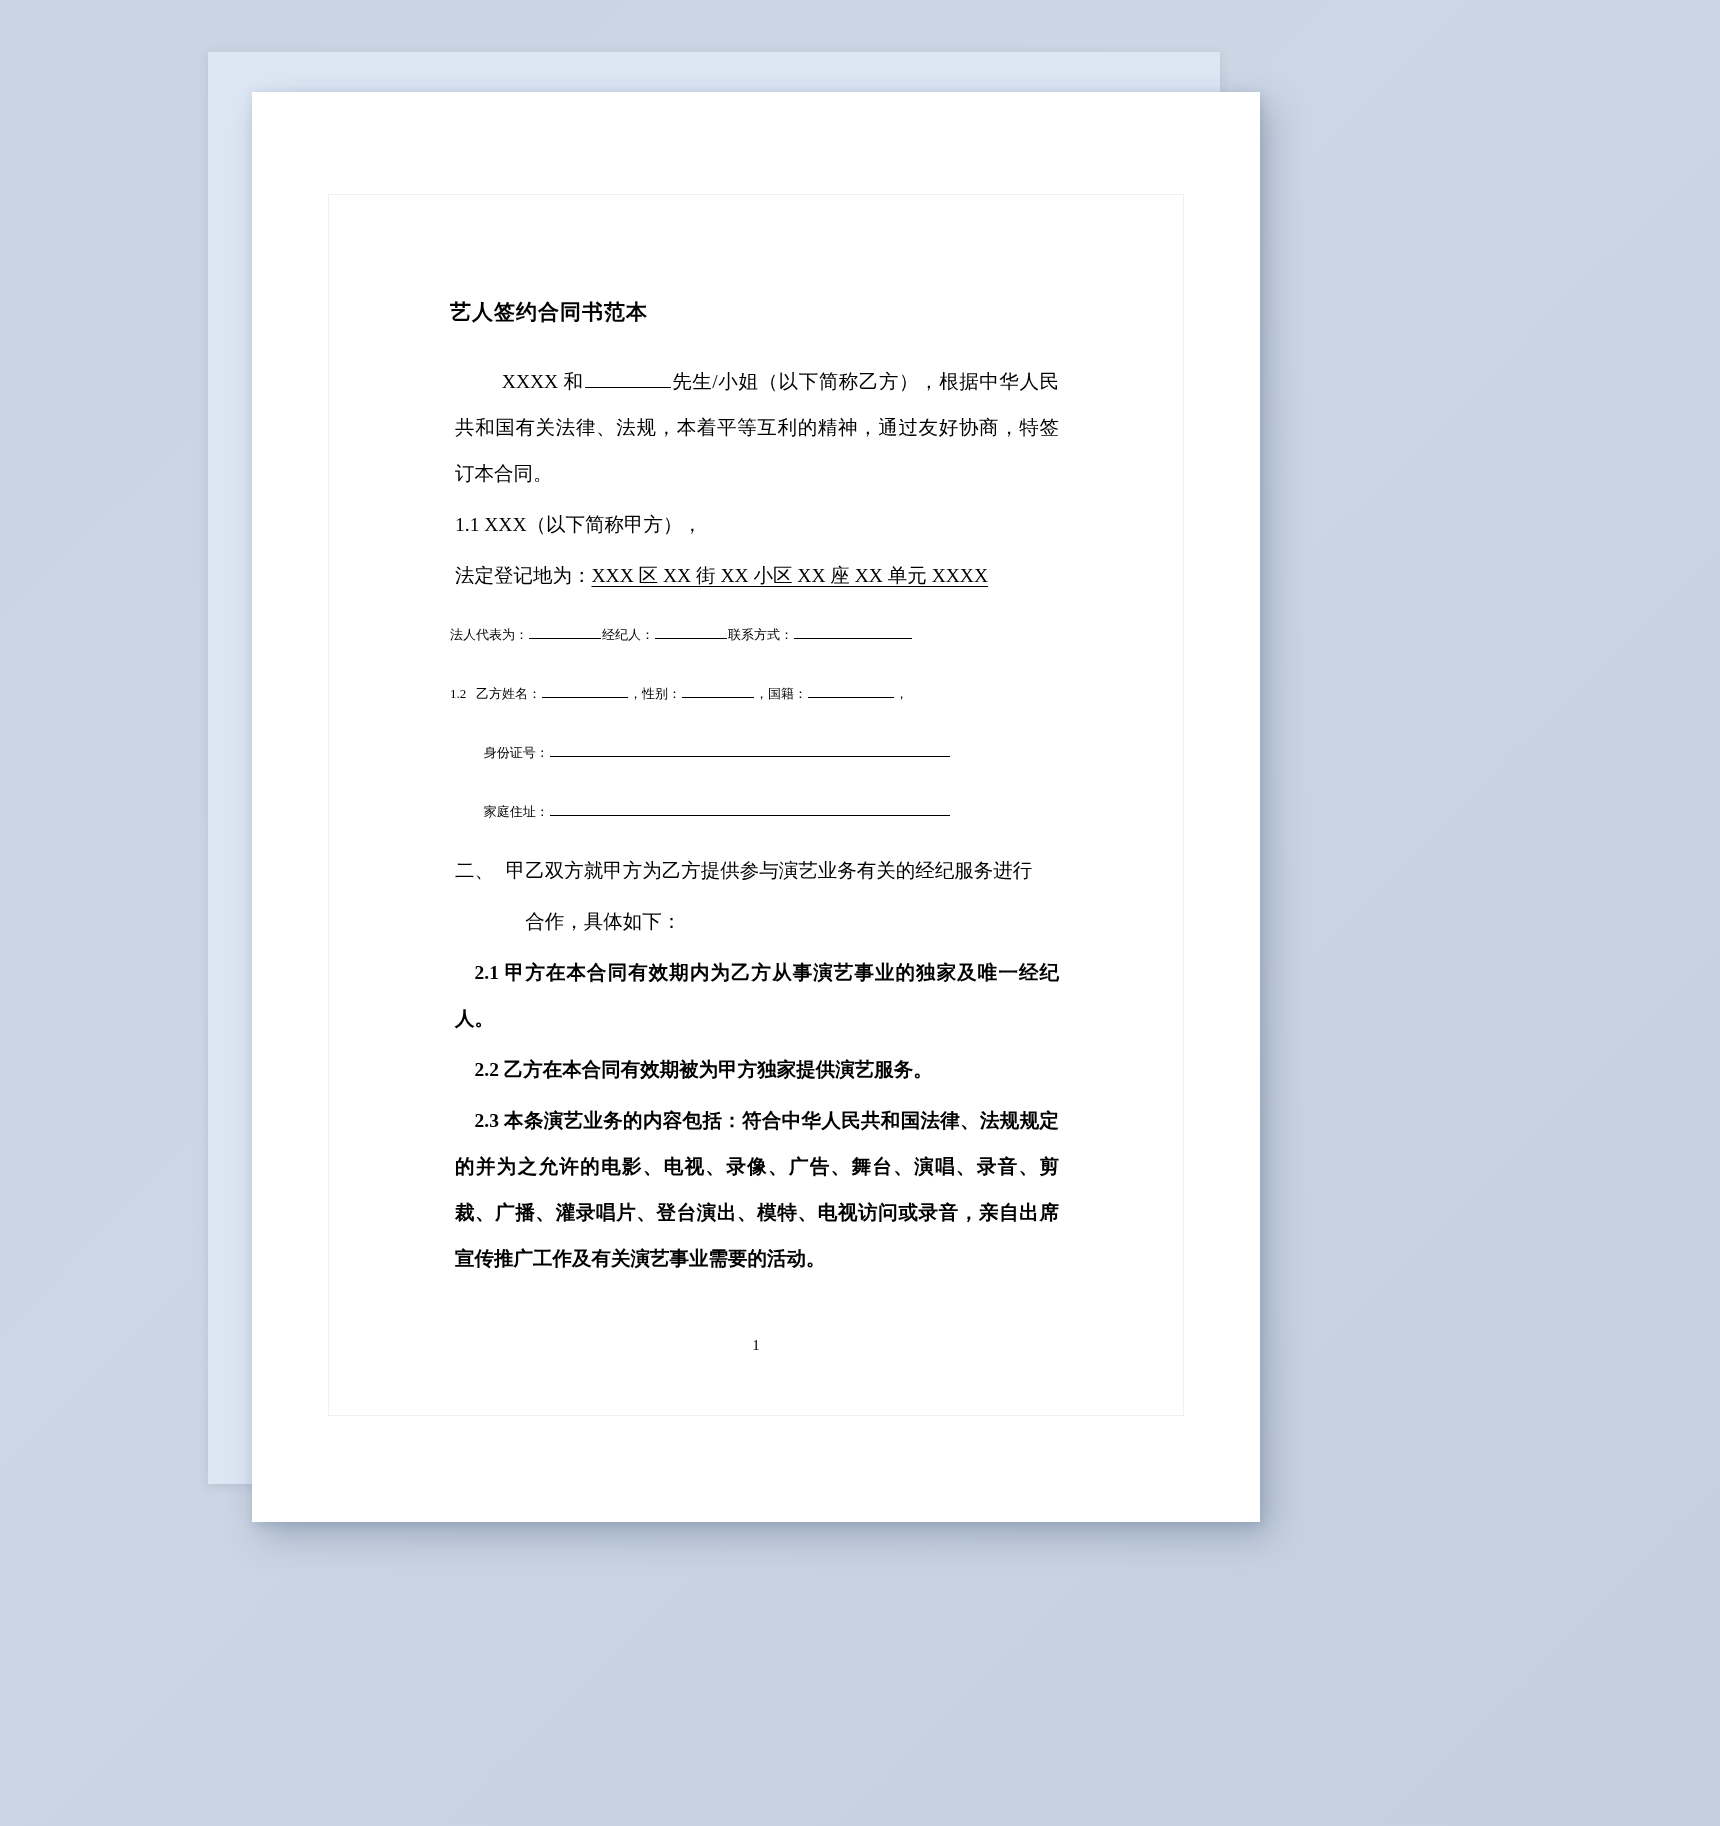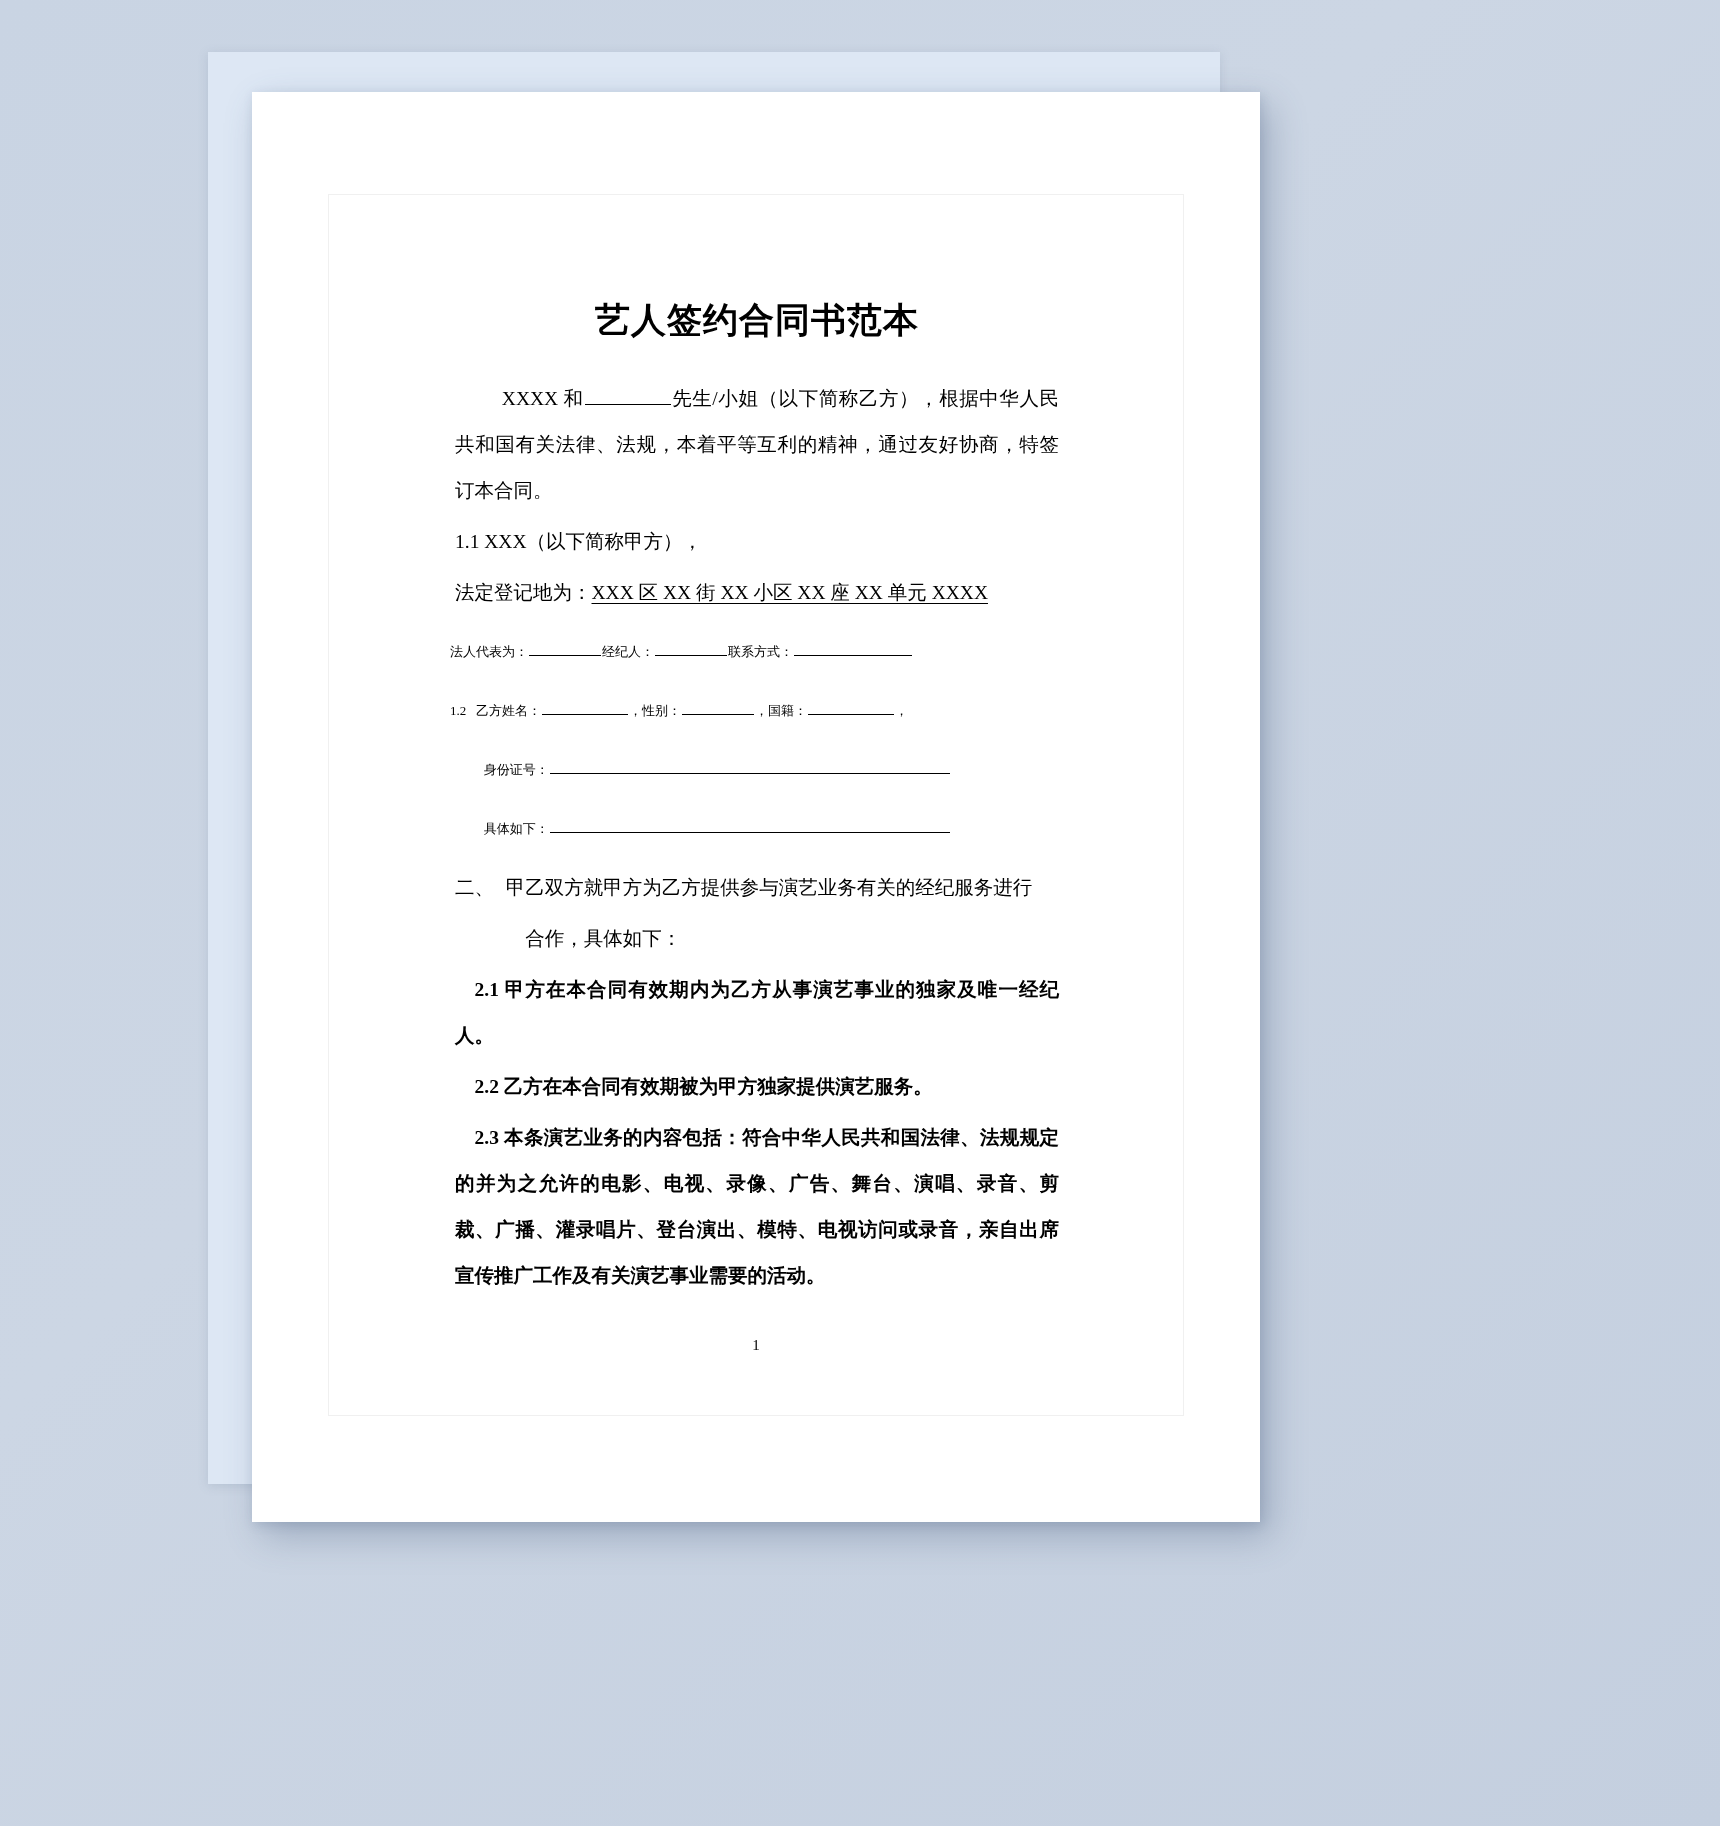--- a/index.html
+++ b/index.html
@@ -58,23 +58,22 @@
 
   #content {
     position: absolute;
     left: 198px;
     top: 208px;
     width: 614px;
     color: #000;
   }
 
   .doc-title {
-    text-align: center;
     font-weight: bold;
-    font-size: 35px;
+    font-size: 21px;
     letter-spacing: 1px;
     margin: 0 0 34px 0;
     line-height: 1.2;
   }
 
   .para {
     font-size: 19.5px;
     line-height: 46px;
     margin: 5px;
     text-align: justify;
@@ -145,21 +144,21 @@
       <p class="para"><span>1.1</span>&nbsp;<span>XXX（以下简称甲方），</span></p>
 
       <p class="para"><span>法定登记地为：</span><span class="uline">XXX 区 XX 街 XX 小区 XX 座 XX 单元 XXXX</span></p>
 
       <p class="lbl-row"><span>法人代表为：</span><span class="blank b-sm"></span><span>经纪人：</span><span class="blank b-sm"></span><span>联系方式：</span><span class="blank b-lg"></span></p>
 
       <p class="lbl-row"><span>1.2</span>&nbsp;&nbsp;&nbsp;<span>乙方姓名：</span><span class="blank b-md"></span><span>，</span><span>性别：</span><span class="blank b-sm"></span><span>，</span><span>国籍：</span><span class="blank b-md"></span><span>，</span></p>
 
       <p class="lbl-row sub-indent"><span>身份证号：</span><span class="blank b-xl"></span></p>
 
-      <p class="lbl-row sub-indent"><span>具体如下：</span><span class="blank b-xl"></span></p>
+      <p class="lbl-row sub-indent"><span>家庭住址：</span><span class="blank b-xl"></span></p>
 
 
       <p class="para"><span class="num-sec">二、</span><span>甲乙双方就甲方为乙方提供参与演艺业务有关的经纪服务进行</span></p>
 
       <p class="para" style="padding-left:3.6em;"><span>合作，具体如下：</span></p>
 
       <p class="para item-indent"><span>2.1</span>&nbsp;<span>甲方在本合同有效期内为乙方从事演艺事业的独家及唯一经纪人。</span></p>
 
       <p class="para item-indent"><span>2.2</span>&nbsp;<span>乙方在本合同有效期被为甲方独家提供演艺服务。</span></p>
 

